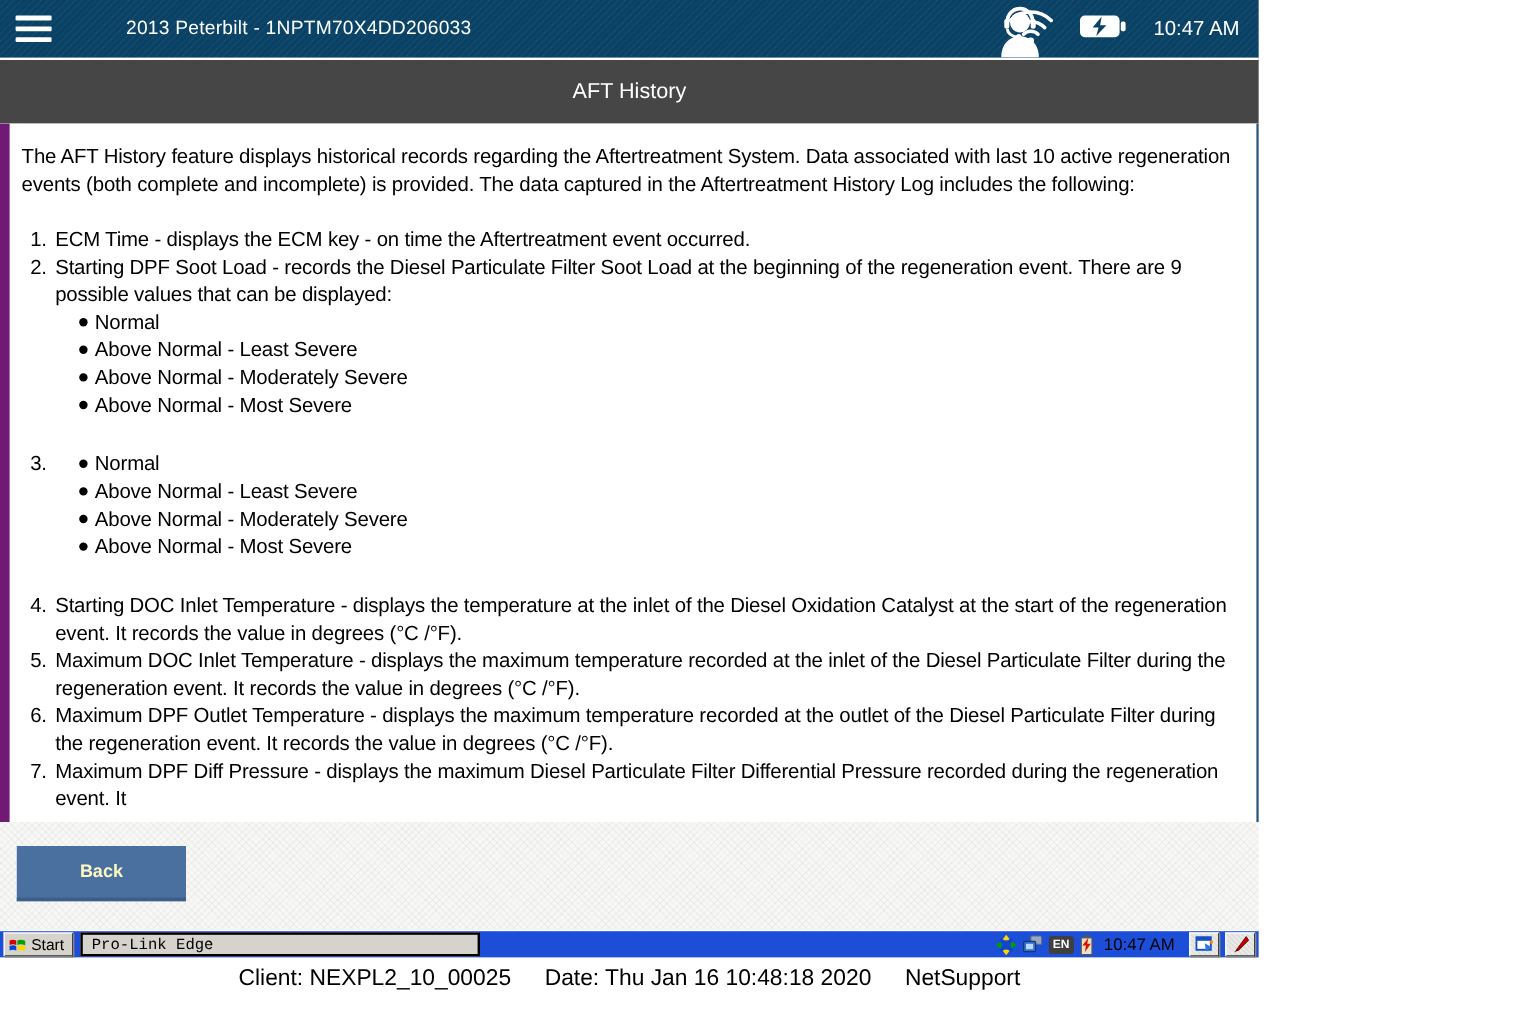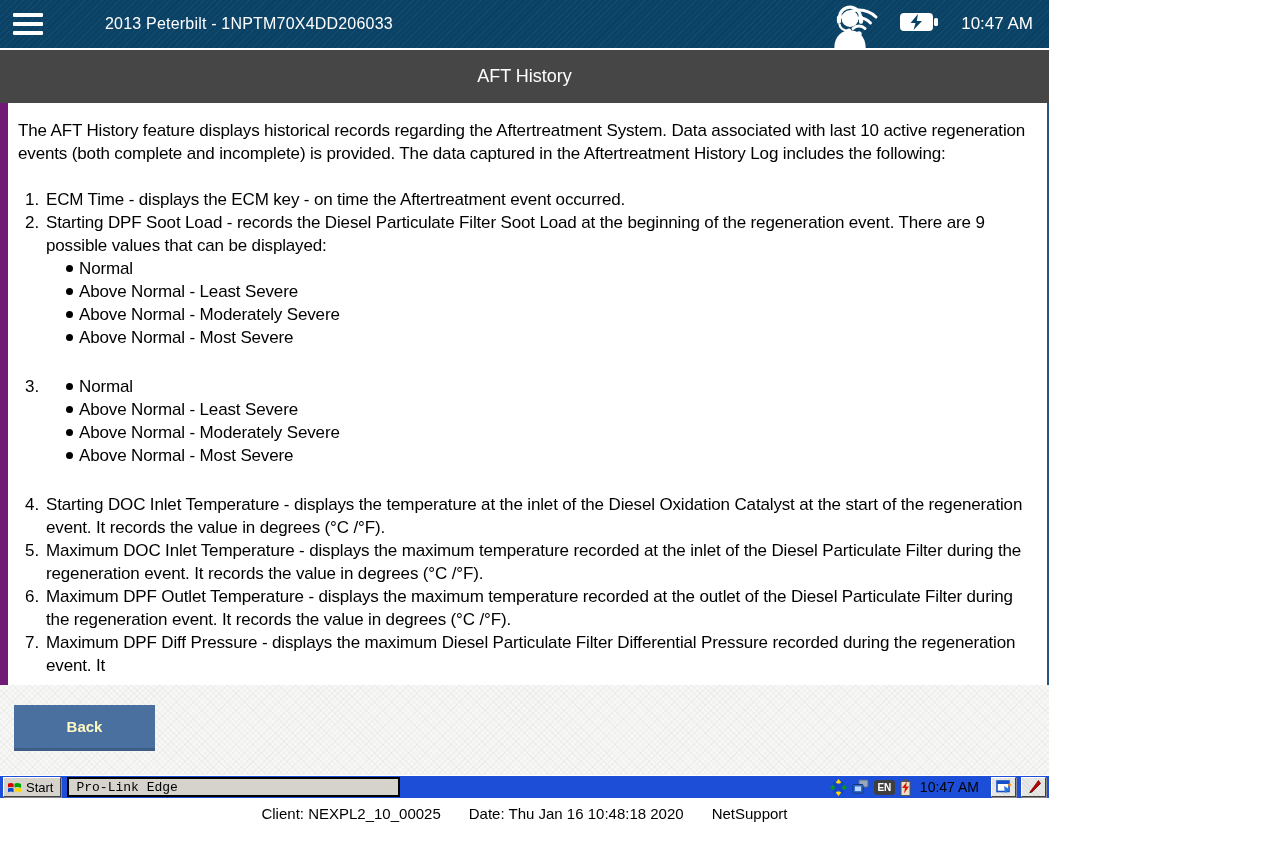--- a/index.html
+++ b/index.html
@@ -99,21 +99,21 @@
       repeating-linear-gradient(45deg, rgba(0,0,0,.05) 0 1px, transparent 1px 3px);
     border-top:1px solid #fff; border-left:1px solid #fff;
     border-right:1px solid #404040; border-bottom:1px solid #404040;
     box-shadow:1px 1px 0 #8a8a8a;
   }
   .tray-icon { cursor:pointer; display:flex; }
 
   
   .statusline {
     height:45px; background:#fff; display:flex; justify-content:center;
-    gap:28px; padding-top:7px; font-size:15px; color:#000;
+    gap:28px; padding-top:7px; font-size:19px; color:#000;
   }
 </style>
 </head>
 <body>
 
 <div class="screen">
 
   <header class="topbar">
     <div class="hamburger">
       <span></span>

